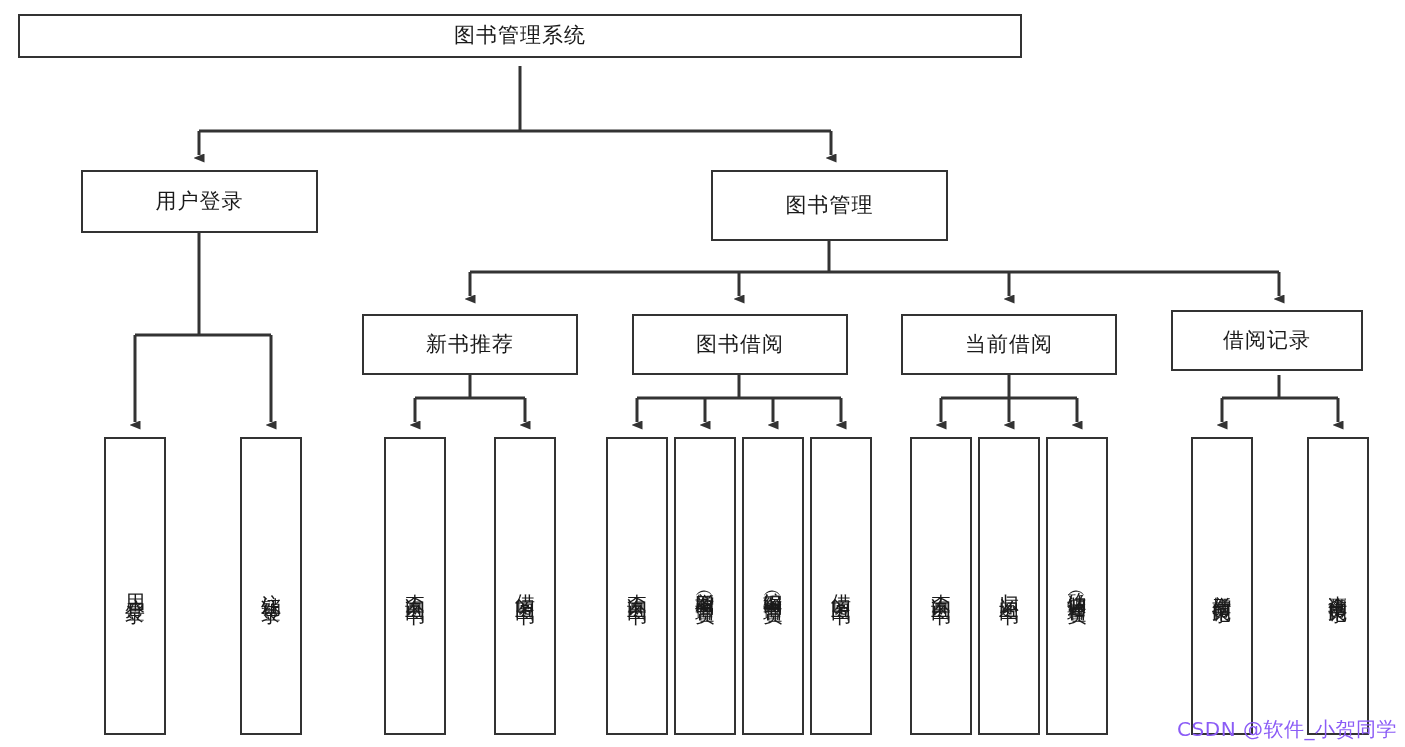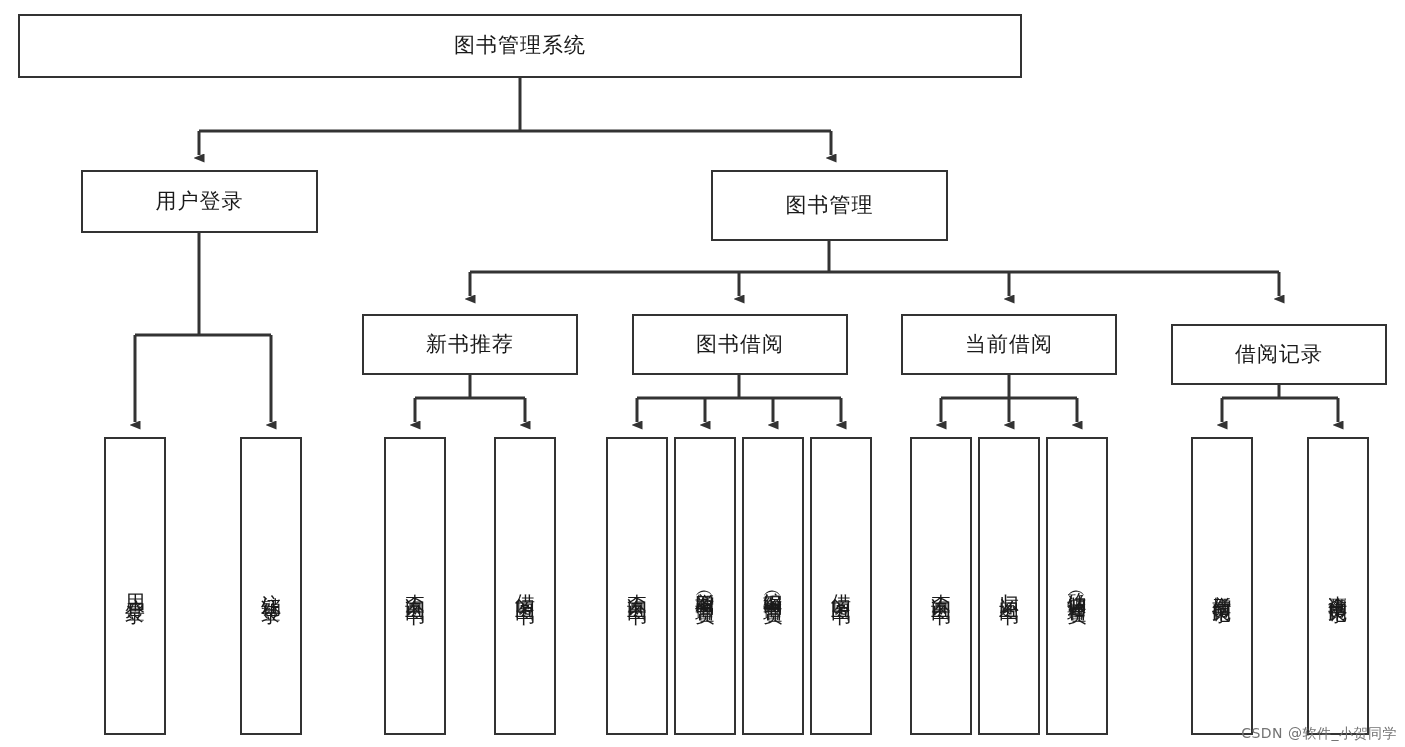--- a/index.html
+++ b/index.html
@@ -49,22 +49,22 @@
     padding: 4px 0;
   }
   .node.vert.tight {
     letter-spacing: 2px;
     font-size: 19px;
   }
   .watermark {
     position: absolute;
     right: 8px;
     bottom: 4px;
-    font-size: 14px;
-    color: #737373;
+    font-size: 20px;
+    color: #8b5cf6;
     letter-spacing: 0.5px;
     white-space: nowrap;
   }
 </style>
 </head>
 <body>
 
 <div id="canvas">
 
   <svg class="edges" viewBox="0 0 1405 747">
@@ -110,41 +110,41 @@
       <path d="M1009,398 L1009,422" marker-end="url(#arrow)"></path>
       <path d="M1077,398 L1077,422" marker-end="url(#arrow)"></path>
 
       <path d="M1279,375 L1279,398"></path>
       <path d="M1222,398 L1338,398"></path>
       <path d="M1222,398 L1222,422" marker-end="url(#arrow)"></path>
       <path d="M1338,398 L1338,422" marker-end="url(#arrow)"></path>
     </g>
   </svg>
 
-  <div class="node horiz" style="left:18px; top:14px; width:1004px; height:64px;">
+  <div class="node horiz" style="left:18px; top:14px; width:1004px; height:44px;">
     <span>图书管理系统</span>
   </div>
 
   <div class="node horiz" style="left:81px; top:170px; width:237px; height:63px;">
     <span>用户登录</span>
   </div>
   <div class="node horiz" style="left:711px; top:170px; width:237px; height:71px;">
     <span>图书管理</span>
   </div>
 
   <div class="node horiz" style="left:362px; top:314px; width:216px; height:61px;">
     <span>新书推荐</span>
   </div>
   <div class="node horiz" style="left:632px; top:314px; width:216px; height:61px;">
     <span>图书借阅</span>
   </div>
   <div class="node horiz" style="left:901px; top:314px; width:216px; height:61px;text-align:center;">
     <span>当前借阅</span>
   </div>
-  <div class="node horiz" style="left:1171px; top:324px; width:216px; height:61px;">
+  <div class="node horiz" style="left:1171px; top:310px; width:192px; height:61px;">
     <span>借阅记录</span>
   </div>
 
   <div class="node vert" style="left:104px; top:437px; width:62px; height:298px;">
     <span>用户登录</span>
   </div>
   <div class="node vert" style="left:240px; top:437px; width:62px; height:298px;">
     <span>注销登录</span>
   </div>
 

